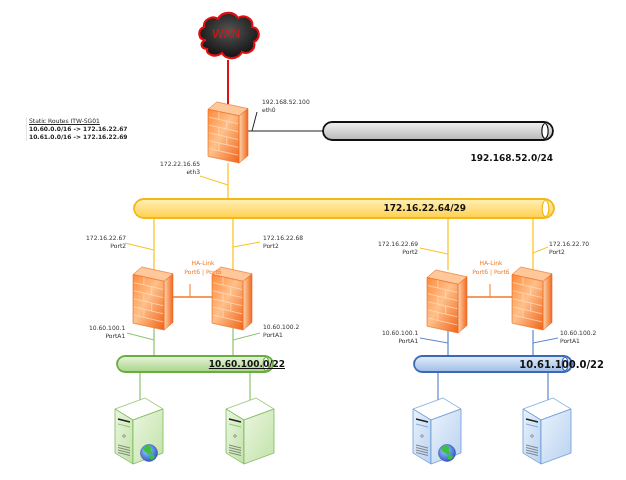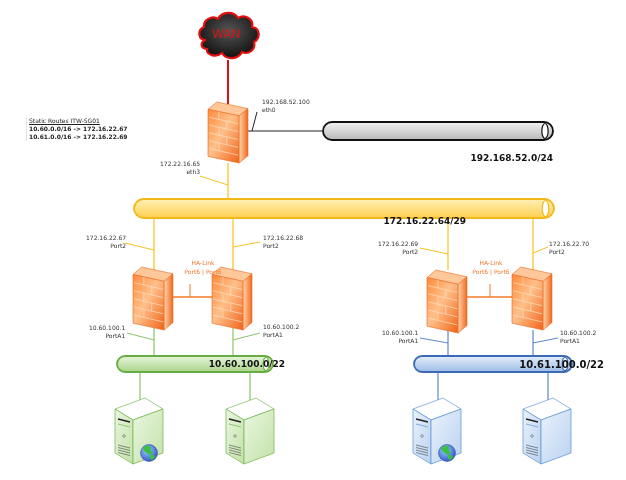--- a/index.html
+++ b/index.html
@@ -263,22 +263,22 @@
 <div class="lbl" style="left:262px; top:98px;">
   <div>192.168.52.100</div>
   <div>eth0</div>
 </div>
 <div class="lbl r" style="left:160px; top:160px;">
   <div>172.22.16.65</div>
   <div>eth3</div>
 </div>
 
 <div class="pipe-label" style="left:323px; top:153px; width:230px; font-size:9px;">192.168.52.0/24</div>
-<div class="pipe-label" style="left:134px; top:203px; width:332px; font-size:9px;margin-top:13px;">172.16.22.64/29</div>
-<div class="pipe-label" style="left:117px; top:359px; width:168px; font-size:9px;">10.60.100.0/22</div>
+<div class="pipe-label" style="left:134px; top:203px; width:332px; font-size:9px;">172.16.22.64/29</div>
+<div class="pipe-label" style="left:117px; top:359px; width:168px; font-size:9px;text-decoration:underline;">10.60.100.0/22</div>
 <div class="pipe-label" style="left:414px; top:359px; width:152px; font-size:10px;padding-left:38px;">10.61.100.0/22</div>
 
 <div class="lbl r" style="left:86px; top:234px;">
   <div>172.16.22.67</div>
   <div>Port2</div>
 </div>
 <div class="lbl" style="left:263px; top:234px;">
   <div>172.16.22.68</div>
   <div>Port2</div>
 </div>

